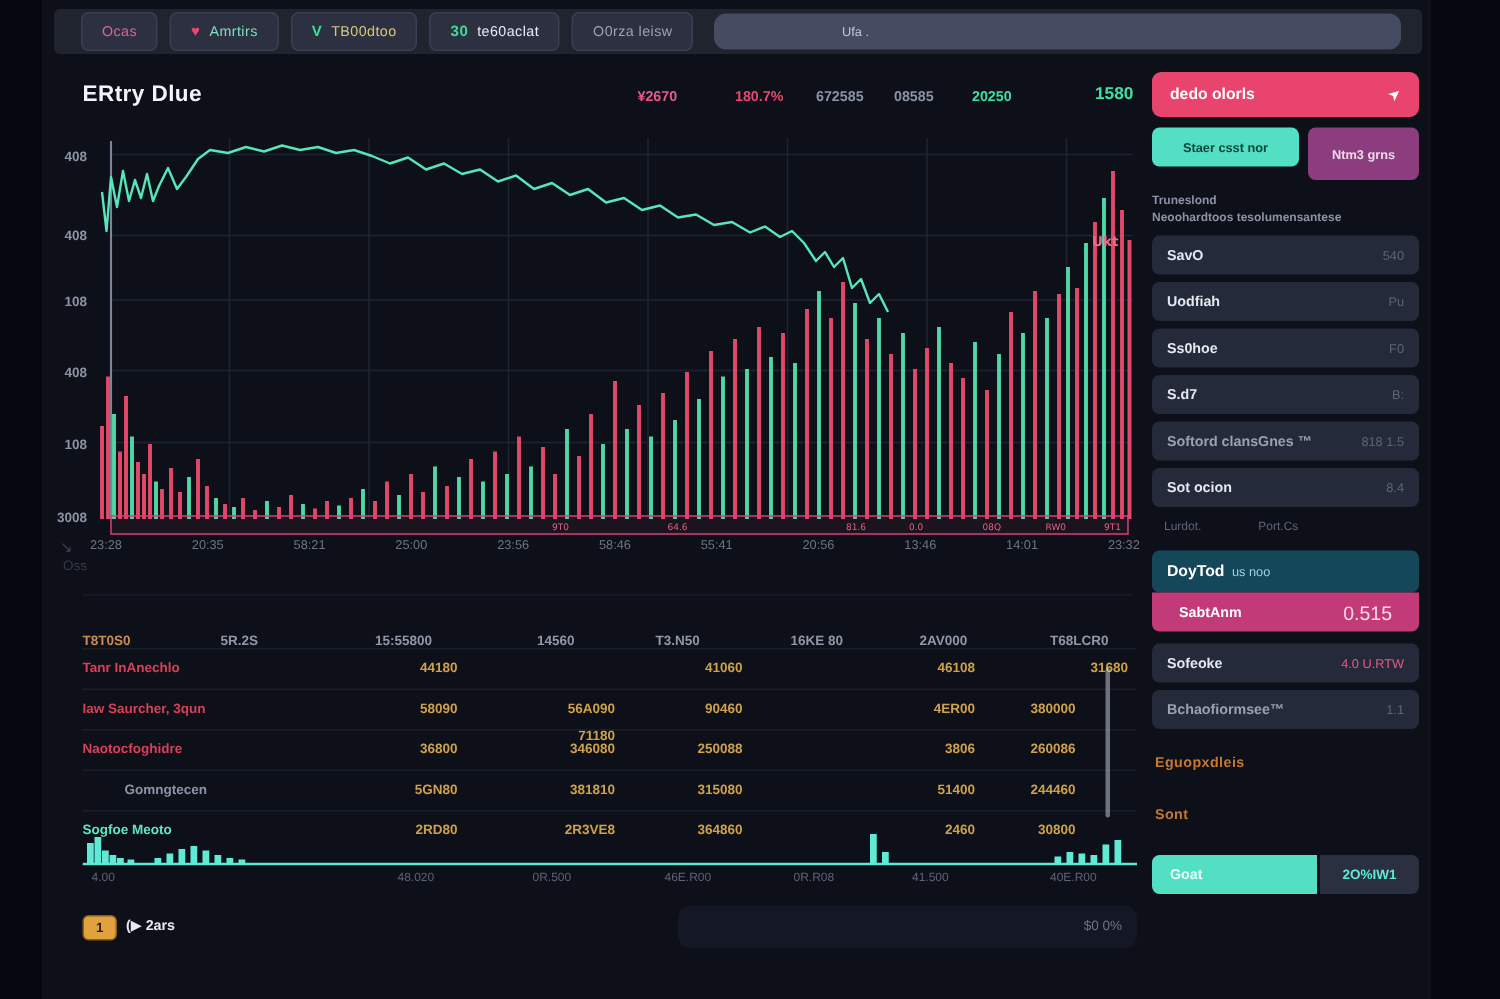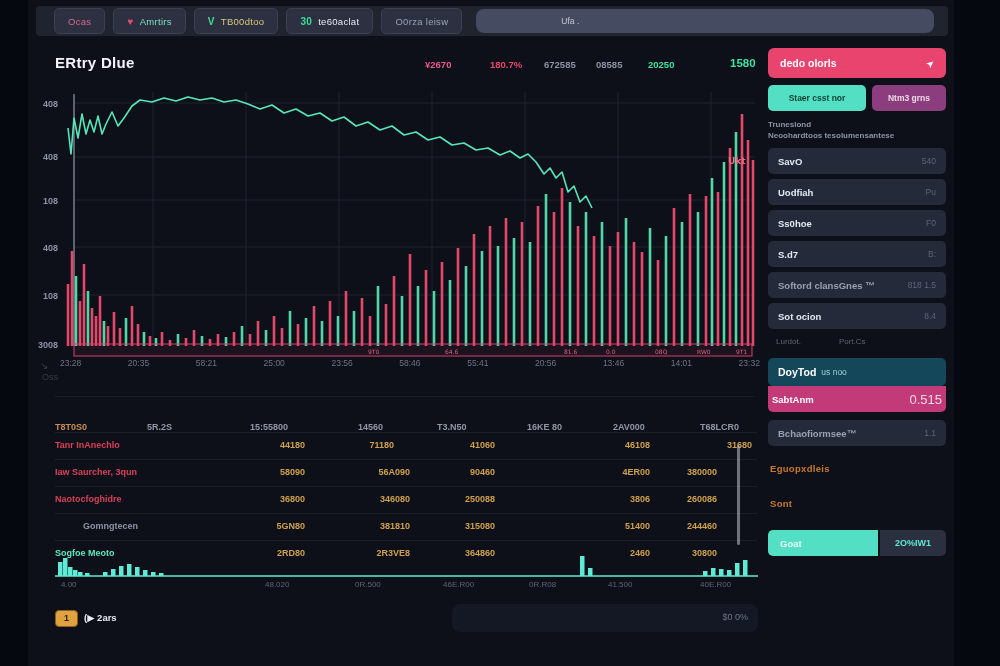--- a/index.html
+++ b/index.html
@@ -44,37 +44,37 @@
   .flabel{position:absolute;left:56px;top:612px;font-size:9.5px;color:#e8ebf2;font-weight:bold;}
   .fright{position:absolute;left:640px;top:612px;width:80px;text-align:right;font-size:9px;color:#6d7486;}
   
   .sidebar{position:absolute;left:740px;top:48px;width:178px;}
   .cta{position:relative;height:30px;background:#e8446e;border-radius:6px;display:flex;align-items:center;
        justify-content:space-between;padding:0 12px;font-size:10.5px;font-weight:bold;color:#fff;cursor:pointer;}
   .cta .ic{transform:rotate(-40deg);font-size:10px;}
   .dualbtns{display:flex;gap:6px;margin-top:7px;}
   .btn-teal{width:98px;height:26px;background:#52dfc3;border-radius:5px;color:#0f4438;font-size:8.5px;font-weight:bold;
             display:flex;align-items:center;justify-content:center;cursor:pointer;}
-  .btn-purple{flex:1;height:26px;background:#8b3d7d;border-radius:5px;color:#f0d8ea;font-size:8.5px;font-weight:bold;
+  .btn-purple{flex:1;height:35px;background:#8b3d7d;border-radius:5px;color:#f0d8ea;font-size:8.5px;font-weight:bold;
             display:flex;align-items:center;justify-content:center;cursor:pointer;}
   .sdesc{margin-top:8px;font-size:8px;line-height:11px;color:#8b93a7;font-weight:bold;}
   .srows{margin-top:7px;display:flex;flex-direction:column;gap:5px;}
   .srow{height:26px;background:#252a3a;border-radius:5px;display:flex;align-items:center;
         justify-content:space-between;padding:0 10px;cursor:pointer;}
   .srow .l{font-size:9.5px;font-weight:bold;color:#e4e8f1;}
   .srow .r{font-size:8.5px;color:#5d6478;display:flex;gap:8px;align-items:center;}
   .srow.dim .l{color:#9aa1b2;}
   .badge{background:rgba(94,234,212,.16);color:#5eead4;font-size:8px;padding:1px 5px;border-radius:3px;font-weight:bold;}
   .spair{display:flex;gap:38px;margin:8px 0 0 8px;font-size:8px;color:#5d6478;}
   .panel-head{margin-top:12px;height:28px;background:#15475a;border-radius:5px;display:flex;align-items:center;
               padding:0 10px;gap:5px;}
   .panel-head .b{font-size:10.5px;font-weight:bold;color:#fff;}
   .panel-head .s{font-size:8.5px;color:#9fd3db;}
   .prow-pink{height:26px;background:#c23a78;border-radius:0 0 5px 5px;display:flex;align-items:center;
-             justify-content:space-between;padding:0 4px;cursor:pointer;}
+             justify-content:space-between;padding:0 18px;cursor:pointer;}
   .prow-pink .l{font-size:9.5px;font-weight:bold;color:#fff;}
   .prow-pink .r{font-size:13px;color:#ffd9e6;margin-left:16px;}
   .gap-rows{margin-top:8px;display:flex;flex-direction:column;gap:5px;}
   .orange{font-size:9.5px;font-weight:bold;color:#c8772f;letter-spacing:.3px;}
   .o1{margin-top:17px;margin-left:2px;}
   .o2{margin-top:24px;margin-left:2px;}
   .bbtns{display:flex;gap:2px;margin-top:21px;}
   .bteal{width:110px;height:26px;background:#52dfc3;border-radius:5px 0 0 5px;color:#e8fffa;font-size:9.5px;
          font-weight:bold;display:flex;align-items:center;padding-left:12px;box-sizing:border-box;cursor:pointer;}
   .bdark{flex:1;height:26px;background:#2b3040;border-radius:0 5px 5px 0;color:#5eead4;font-size:9px;font-weight:bold;
@@ -272,21 +272,21 @@
       <span style="left: 382px;">T3.N50</span>
       <span style="left: 472px;">16KE 80</span>
       <span style="left: 558px;">2AV000</span>
       <span style="left: 645px;">T68LCR0</span>
     </div>
 
   <div class="table" id="table-host">
       <div class="trow">
         <span class="lbl" style="color: rgb(216, 64, 88);">Tanr InAnechlo</span>
         <span class="val" style="left: 160px;">44180</span>
-        <span class="val" style="left: 249px;">71180</span>
+        <span class="val" style="left: 265px; margin-top: 45px;">71180</span>
         <span class="val" style="left: 350px;">41060</span>
         <span class="val" style="left: 505px;">46108</span>
         <span class="val" style="left: 572px; padding-left: 35px;">31680</span>
       </div>
       <div class="trow">
         <span class="lbl" style="color: rgb(216, 64, 88);">Iaw Saurcher, 3qun</span>
         <span class="val" style="left: 160px;">58090</span>
         <span class="val" style="left: 265px;">56A090</span>
         <span class="val" style="left: 350px;">90460</span>
         <span class="val" style="left: 505px;">4ER00</span>
@@ -416,20 +416,24 @@
     </div>
     <div class="panel-head">
       <span class="b">DoyTod</span>
       <span class="s">us noo</span>
     </div>
     <div class="prow-pink">
       <span class="l">SabtAnm</span>
       <span class="r">0.515</span>
     </div>
     <div class="gap-rows">
+      <div class="srow">
+        <span class="l">Sofeoke</span>
+        <span class="r" id="sofeoke-val" style="color: rgb(232, 90, 138);">4.0 U.RTW</span>
+      </div>
       <div class="srow dim">
         <span class="l">Bchaofiormsee™</span>
         <span class="r">1.1</span>
       </div>
     </div>
     <div class="orange o1">Eguopxdleis</div>
     <div class="orange o2">Sont</div>
     <div class="bbtns">
       <div class="bteal">Goat</div>
       <div class="bdark">2O%IW1</div>

